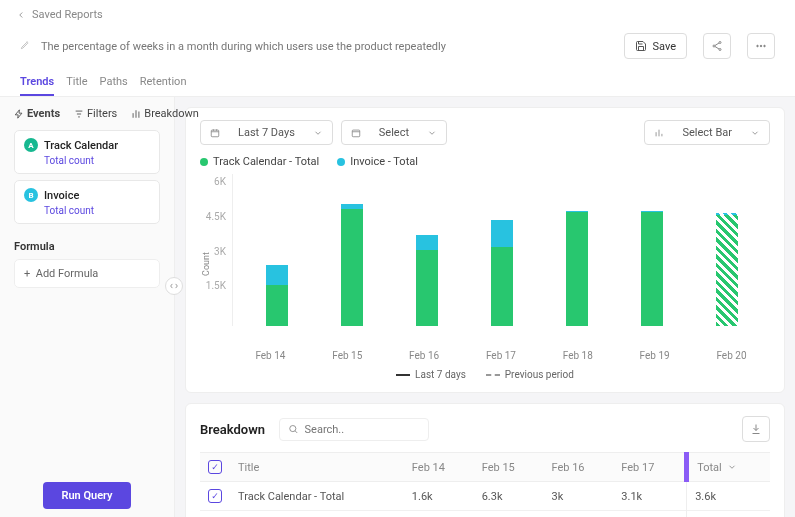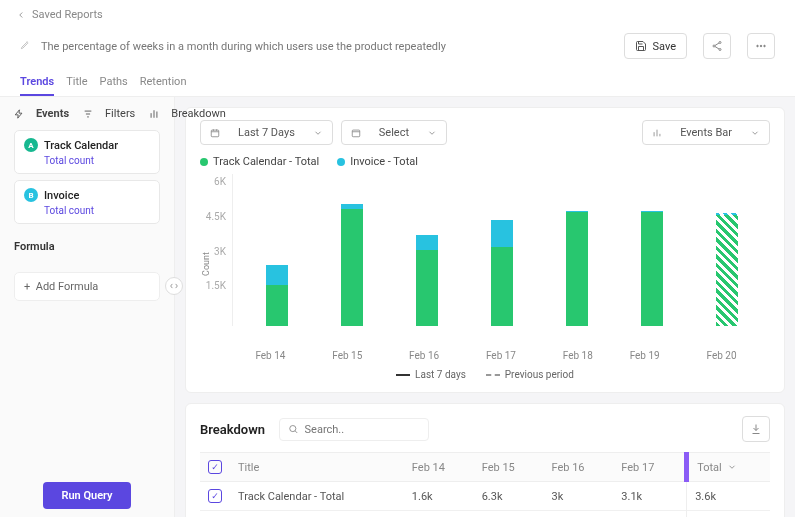--- a/index.html
+++ b/index.html
@@ -12,32 +12,32 @@
 .header-actions{display:flex;gap:16px}
 .btn{border:1px solid #ddd;background:#fff;border-radius:4px;padding:5px 10px;font-size:11px;display:flex;align-items:center;gap:5px;cursor:pointer;color:#333}
 .btn svg{width:12px;height:12px;stroke:#555;fill:none;stroke-width:2}
 .icon-btn{border:1px solid #ddd;background:#fff;border-radius:4px;width:28px;height:26px;display:flex;align-items:center;justify-content:center;cursor:pointer}
 .tabs{padding:0 20px;display:flex;gap:12px;border-bottom:1px solid #eee}
 .tab{padding:6px 0;font-size:11px;color:#888;cursor:pointer;border-bottom:2px solid transparent}
 .tab.active{color:#5b47e0;border-bottom-color:#5b47e0;font-weight:600}
 .main{display:flex;height:430px}
 .sidebar{width:175px;padding:10px 14px;border-right:1px solid #eee;background:#fafafa;position:relative;display:flex;flex-direction:column}
 .side-tabs{display:flex;gap:14px;font-size:11px;margin-bottom:10px}
-.side-tab{display:flex;align-items:center;gap:12px;color:#444;cursor:pointer}
+.side-tab{display:flex;align-items:center;gap:3px;color:#444;cursor:pointer}
 .side-tab.active{font-weight:700}
 .side-tab svg{width:10px;height:10px;stroke:#444;fill:none;stroke-width:2}
 .panel{background:#fff;border:1px solid #eee;border-radius:5px;padding:7px 9px;font-size:11px;margin-bottom:6px}
 .panel.users{color:#888}
 .event-card{background:#fff;border:1px solid #e8e8e8;border-radius:5px;padding:7px 9px;margin-bottom:6px;font-size:11px}
 .event-card .name{display:flex;align-items:center;gap:6px;color:#222;font-weight:500}
 .badge{width:14px;height:14px;border-radius:50%;color:#fff;font-size:8px;display:flex;align-items:center;justify-content:center;font-weight:700}
 .badge.a{background:#17b890}
 .badge.b{background:#28C2E0}
 .event-card .sub{color:#5b47e0;font-size:10px;margin-top:3px;padding-left:20px}
-.section-title{font-size:11px;font-weight:600;color:#333;margin:10px 0 19px}
+.section-title{font-size:11px;font-weight:600;color:#333;margin:10px 0 6px}
 .run-btn{margin-top:auto;align-self:center;background:#5b47e0;color:#fff;border:none;border-radius:4px;padding:7px 18px;font-size:11px;font-weight:600;cursor:pointer;margin-bottom:8px}
 .drag-handle{position:absolute;right:-9px;top:180px;width:18px;height:18px;background:#fff;border:1px solid #ddd;border-radius:50%;display:flex;align-items:center;justify-content:center}
 .content{flex:1;background:#f5f5f7;padding:10px;overflow-y:auto}
 .chart-card{background:#fff;border:1px solid #eee;border-radius:6px;padding:12px 14px;margin-bottom:10px}
 .chart-toolbar{display:flex;gap:8px;margin-bottom:10px}
 .select{border:1px solid #ddd;border-radius:4px;padding:5px 9px;font-size:11px;display:flex;align-items:center;gap:18px;cursor:pointer;color:#555}
 .select svg{width:10px;height:10px;stroke:#888;fill:none;stroke-width:2}
 .spacer{flex:1}
 .legend{display:flex;gap:18px;font-size:11px;color:#444;margin-bottom:6px}
 .legend span{display:flex;align-items:center;gap:5px}
@@ -190,21 +190,21 @@
             <span>Select</span>
             <svg viewBox="0 0 24 24">
               <path d="M6 9l6 6 6-6"></path>
             </svg>
           </div>
         <div class="spacer"></div>
         <div class="select">
             <svg viewBox="0 0 24 24">
               <path d="M5 20V10M12 20V4M19 20v-6"></path>
             </svg>
-            <span>Events Bar</span>
+            <span>Select Bar</span>
             <svg viewBox="0 0 24 24">
               <path d="M6 9l6 6 6-6"></path>
             </svg>
           </div>
       </div>
 
       <div class="legend">
         <span>
             <span class="dot g"></span>
             <span>Track Calendar - Total</span>
@@ -268,22 +268,22 @@
               </div>
             </div>
           </div>
       </div>
       <div class="x-labels" id="xlabels">
           <span style="width:50px;text-align:center">Feb 14</span>
           <span style="width:50px;text-align:center">Feb 15</span>
           <span style="width:50px;text-align:center">Feb 16</span>
           <span style="width:50px;text-align:center">Feb 17</span>
           <span style="width:50px;text-align:center">Feb 18</span>
-          <span style="width:50px;">Feb 19</span>
-          <span style="width:50px;">Feb 20</span>
+          <span style="width:50px;text-align:center">Feb 19</span>
+          <span style="width:50px;text-align:center">Feb 20</span>
         </div>
       <div class="chart-footer">
         <span><span class="line-swatch"></span>&nbsp;&nbsp;<span>Last 7 days</span></span>
         <span><span class="dash-swatch"></span>&nbsp;&nbsp;<span>Previous period</span></span>
       </div>
     </div>
 
     <div class="breakdown-card">
       <div class="bd-head">
         <span class="bd-title">Breakdown</span>

